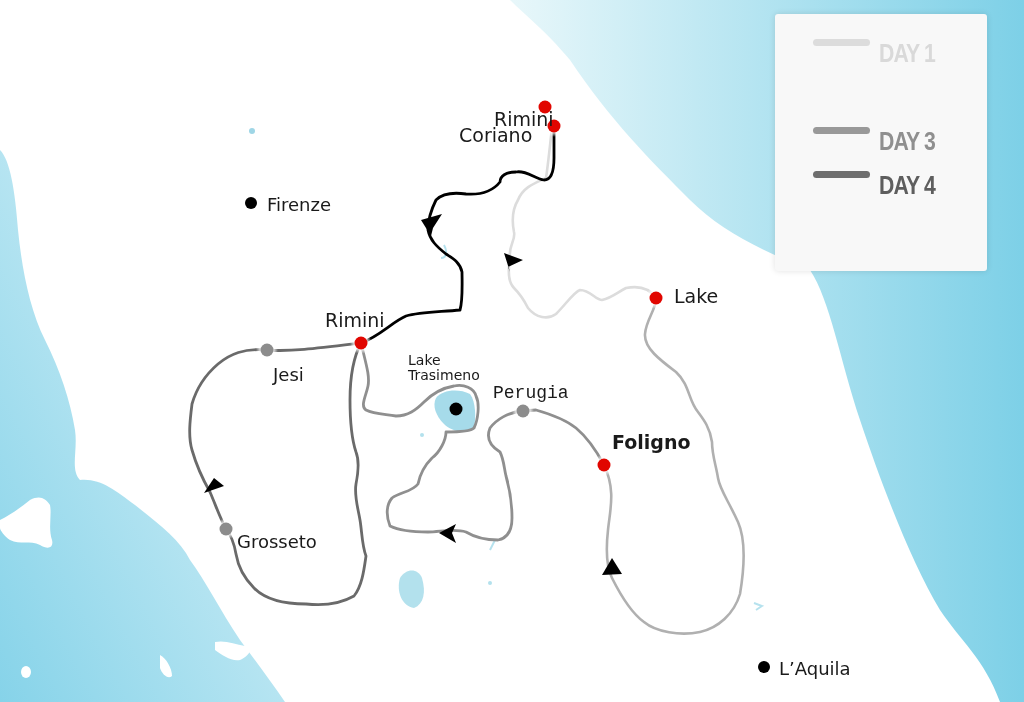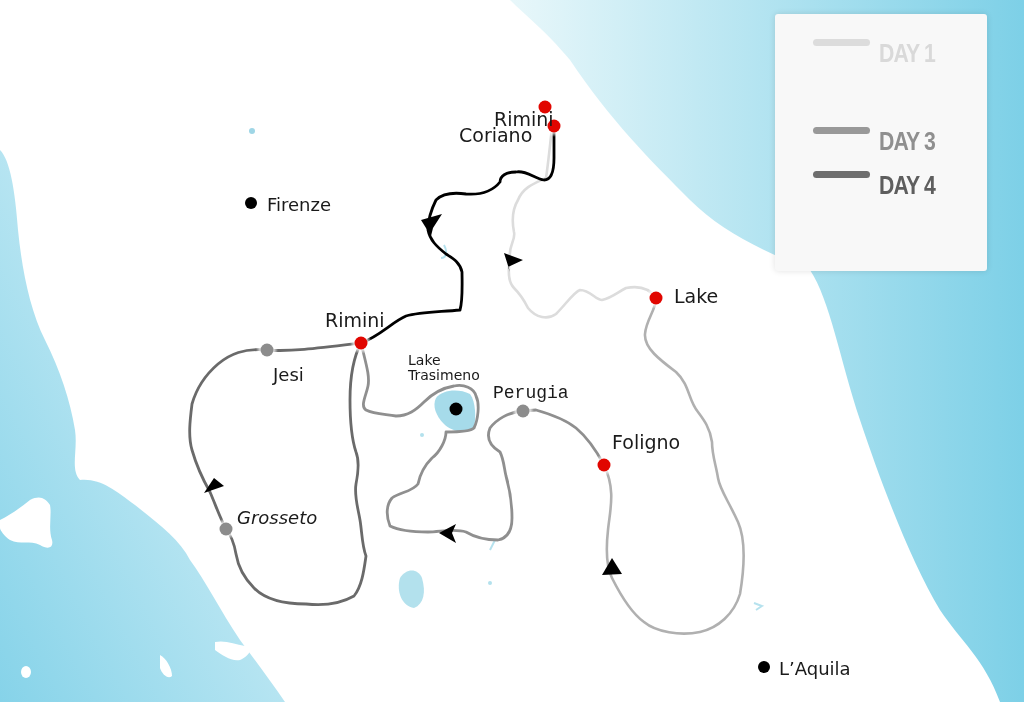--- a/index.html
+++ b/index.html
@@ -93,24 +93,24 @@
 
   <circle cx="251" cy="203" r="6" fill="#000"></circle>
   <circle cx="764" cy="667" r="6" fill="#000"></circle>
   <circle cx="456" cy="409" r="6.5" fill="#000"></circle>
 </svg>
 
 <div class="city-label lbl-big" style="left:462px; top:110px;margin-left:32px;">Rimini</div>
 <div class="city-label lbl-big" style="left:459px; top:126px;">Coriano</div>
 <div class="city-label lbl-big" style="left:674px; top:287px;">Lake</div>
 <div class="city-label lbl-big" style="left:325px; top:311px;">Rimini</div>
-<div class="city-label lbl-big" style="left:612px; top:433px;">Foligno</div>
+<div class="city-label lbl-big" style="left:612px; top:433px;font-weight:bold;">Foligno</div>
 <div class="city-label lbl-small" style="left:273px; top:366px;">Jesi</div>
 <div class="city-label lbl-small" style="left:493px; top:384px;font-family:Liberation Mono, monospace;">Perugia</div>
-<div class="city-label lbl-small" style="left:237px; top:509px;font-style:italic;">Grosseto</div>
+<div class="city-label lbl-small" style="left:237px; top:533px;">Grosseto</div>
 <div class="city-label lbl-small" style="left:267px; top:196px;">Firenze</div>
 <div class="city-label lbl-small" style="left:779px; top:660px;">L’Aquila</div>
 <div class="city-label lbl-tiny" style="left:408px; top:353px;">
   <div>Lake</div>
   <div>Trasimeno</div>
 </div>
 
 <div class="legend">
   <div class="legend-row" style="top:25px;">
     <span class="legend-swatch" style="background:#dcdcdc;"></span>

